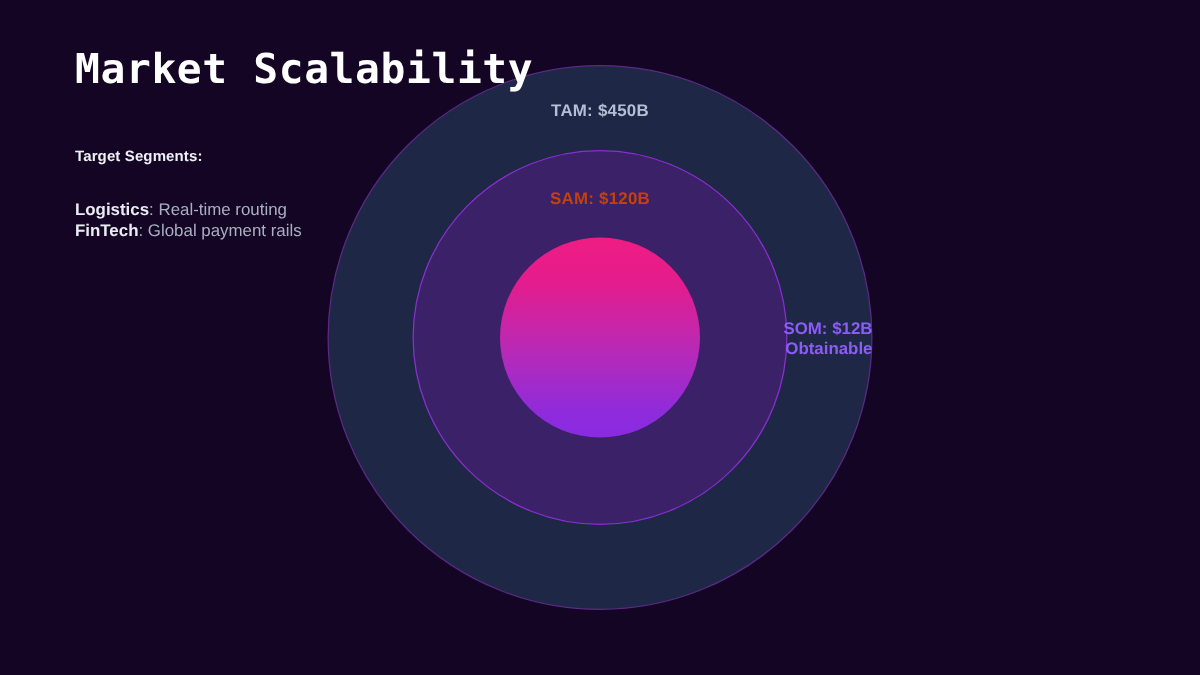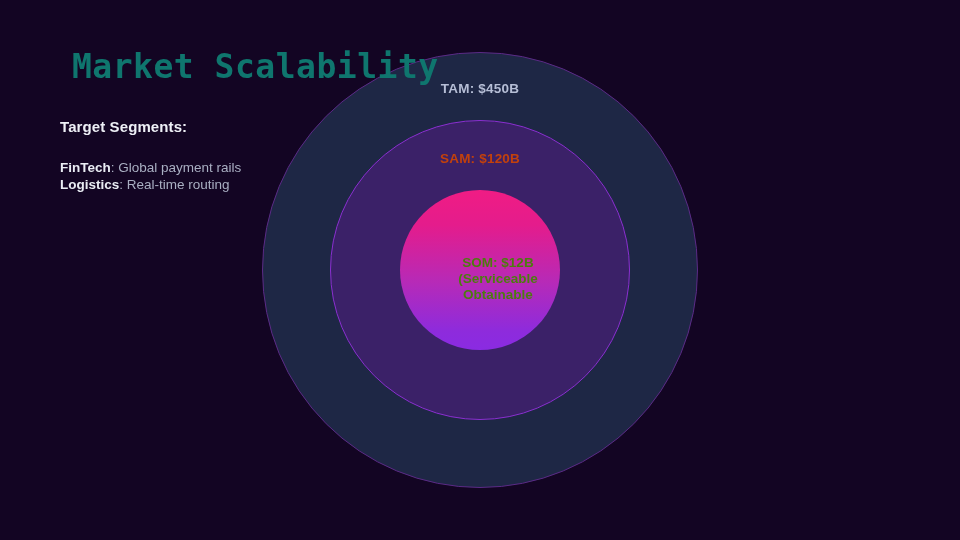--- a/index.html
+++ b/index.html
@@ -29,33 +29,33 @@
     left: 60px;
     top: 36px;
     width: 330px;
     z-index: 5;
   }
 
   .slide-title {
     font-family: "DejaVu Sans Mono", monospace;
     font-size: 33px;
     font-weight: bold;
-    color: #0f766e;
+    color: #ffffff;
     letter-spacing: 0.5px;
     line-height: 1.15;
-    margin: 12px;
+    margin: 0;
     white-space: nowrap;
   }
 
   .segments-heading {
     margin: 0;
     position: absolute;
     top: 82px;
     left: 0;
-    font-size: 15px;
+    font-size: 12px;
     font-weight: bold;
     color: #EEF0F6;
     letter-spacing: 0.1px;
     white-space: nowrap;
   }
 
   .segment-list {
     position: absolute;
     top: 124px;
     left: 0;
@@ -141,25 +141,26 @@
 
   .label-sam {
     left: 262px;
     top: 151px;
     font-size: 13.5px;
     color: #c2410c;
     letter-spacing: 0.2px;
   }
 
   .label-som {
-    left: 280px;
+    left: 262px;
     top: 255px;
     font-size: 13.5px;
     line-height: 16px;
-    color: #4d7c0f;
+    color: #8b5cf6;
+    text-align: right;
   }
   .label-som span {
     display: block;
   }
 </style>
 </head>
 <body>
 
 <div id="slide">
 
@@ -168,32 +169,31 @@
     <div class="circle circle-tam"></div>
     <div class="circle circle-sam"></div>
     <div class="circle circle-som"></div>
 
     <div class="circle-label label-tam">TAM: $450B</div>
 
     <div class="circle-label label-sam">SAM: $120B</div>
 
     <div class="circle-label label-som">
       <span>SOM: $12B</span>
-      <span>(Serviceable</span>
       <span>Obtainable</span>
     </div>
 
   </div>
 
   <div class="left-col">
 
     <h1 class="slide-title">Market Scalability</h1>
 
     <h2 class="segments-heading">Target Segments:</h2>
 
     <ul class="segment-list" id="segment-list">
+        <li class="segment-item"><span class="segment-label">Logistics</span><span class="segment-desc">: </span><span class="segment-desc">Real-time routing</span></li>
         <li class="segment-item"><span class="segment-label">FinTech</span><span class="segment-desc">: </span><span class="segment-desc">Global payment rails</span></li>
-        <li class="segment-item"><span class="segment-label">Logistics</span><span class="segment-desc">: </span><span class="segment-desc">Real-time routing</span></li>
       </ul>
 
   </div>
 
 </div>
 
 </body></html>

